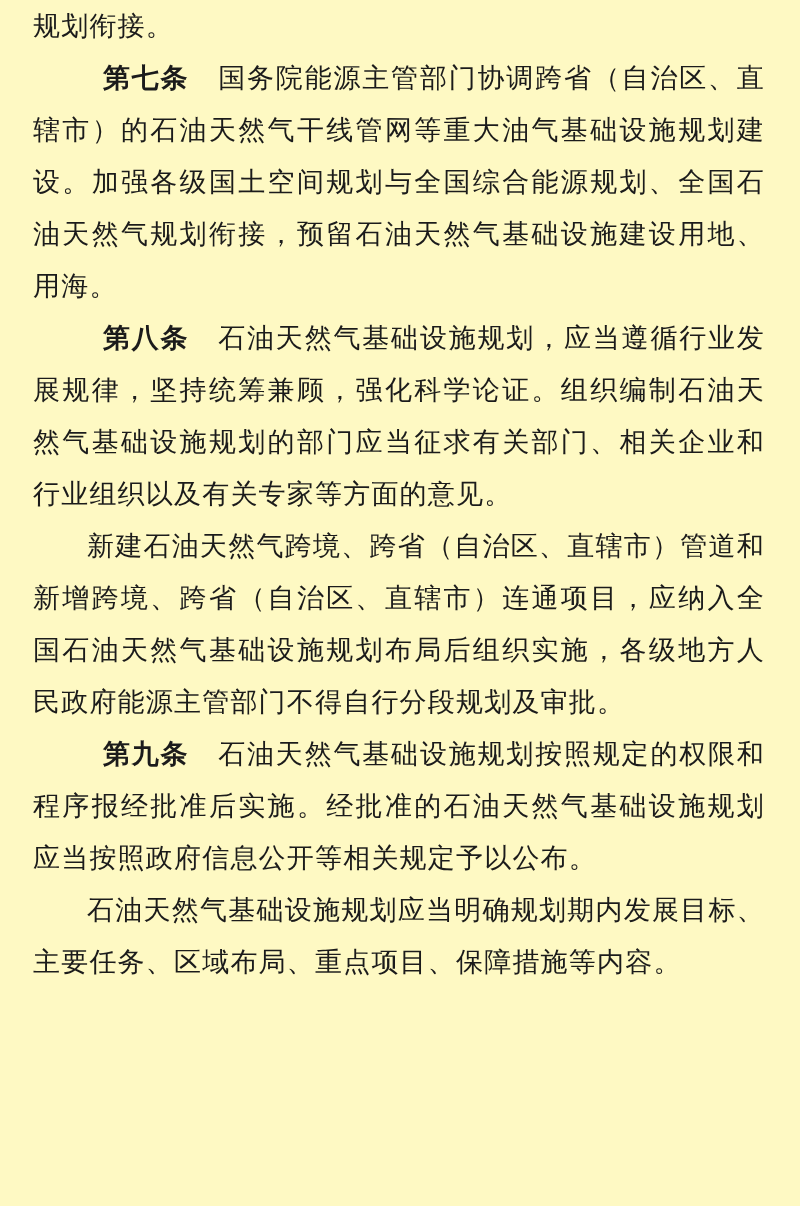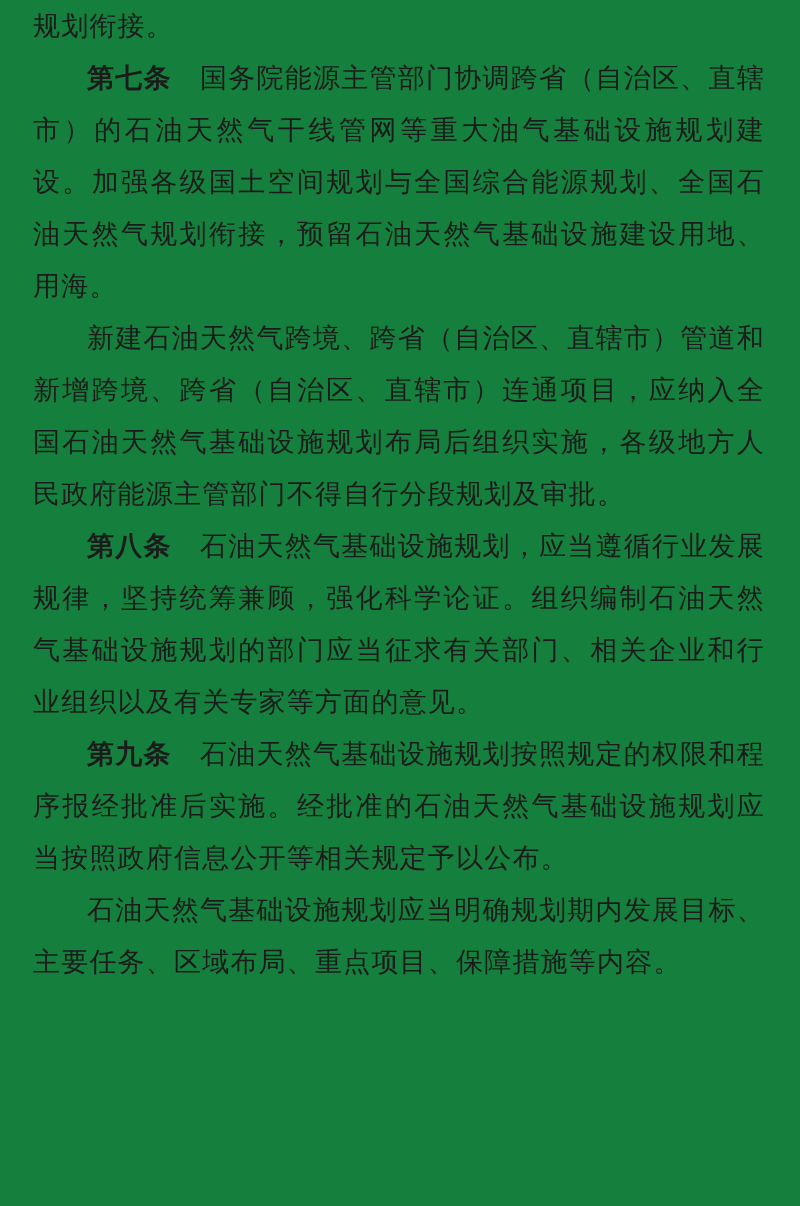--- a/index.html
+++ b/index.html
@@ -5,21 +5,21 @@
   html, body {
     margin: 0;
     padding: 0;
     background: #ffffff;
   }
   .page {
     position: relative;
     width: 800px;
     height: 1206px;
     margin: 0 auto;
-    background: #15803d;
+    background: #fef9c3;
     color: #1b1b1b;
     font-family: "Liberation Serif", "DejaVu Serif", serif;
     overflow: hidden;
     box-sizing: border-box;
     padding: 0 35px 0 33px;
   }
   .doc-body p {
     margin: 0;
     font-size: 27px;
     line-height: 52px;
@@ -29,30 +29,31 @@
   }
   p.continuation {
     text-indent: 0;
   }
   p.body-para {
     text-indent: 2em;
   }
   .article-label {
     font-weight: 700;
     font-family: "Liberation Sans", "DejaVu Sans", sans-serif;
+    margin-left: 16px;
   }
 </style>
 </head>
 <body>
 
 <main class="page">
   <div class="doc-body">
     <p class="continuation">规划衔接。</p>
     <div id="paragraphs">
         <p class="body-para"><span class="article-label">第七条</span>　国务院能源主管部门协调跨省（自治区、直辖市）的石油天然气干线管网等重大油气基础设施规划建设。加强各级国土空间规划与全国综合能源规划、全国石油天然气规划衔接，预留石油天然气基础设施建设用地、用海。</p>
+        <p class="body-para"><span class="article-label">第八条</span>　石油天然气基础设施规划，应当遵循行业发展规律，坚持统筹兼顾，强化科学论证。组织编制石油天然气基础设施规划的部门应当征求有关部门、相关企业和行业组织以及有关专家等方面的意见。</p>
         <p class="body-para">新建石油天然气跨境、跨省（自治区、直辖市）管道和新增跨境、跨省（自治区、直辖市）连通项目，应纳入全国石油天然气基础设施规划布局后组织实施，各级地方人民政府能源主管部门不得自行分段规划及审批。</p>
-        <p class="body-para"><span class="article-label">第八条</span>　石油天然气基础设施规划，应当遵循行业发展规律，坚持统筹兼顾，强化科学论证。组织编制石油天然气基础设施规划的部门应当征求有关部门、相关企业和行业组织以及有关专家等方面的意见。</p>
         <p class="body-para"><span class="article-label">第九条</span>　石油天然气基础设施规划按照规定的权限和程序报经批准后实施。经批准的石油天然气基础设施规划应当按照政府信息公开等相关规定予以公布。</p>
         <p class="body-para">石油天然气基础设施规划应当明确规划期内发展目标、主要任务、区域布局、重点项目、保障措施等内容。</p>
       </div>
 
   </div>
 </main>
 
 </body></html>

